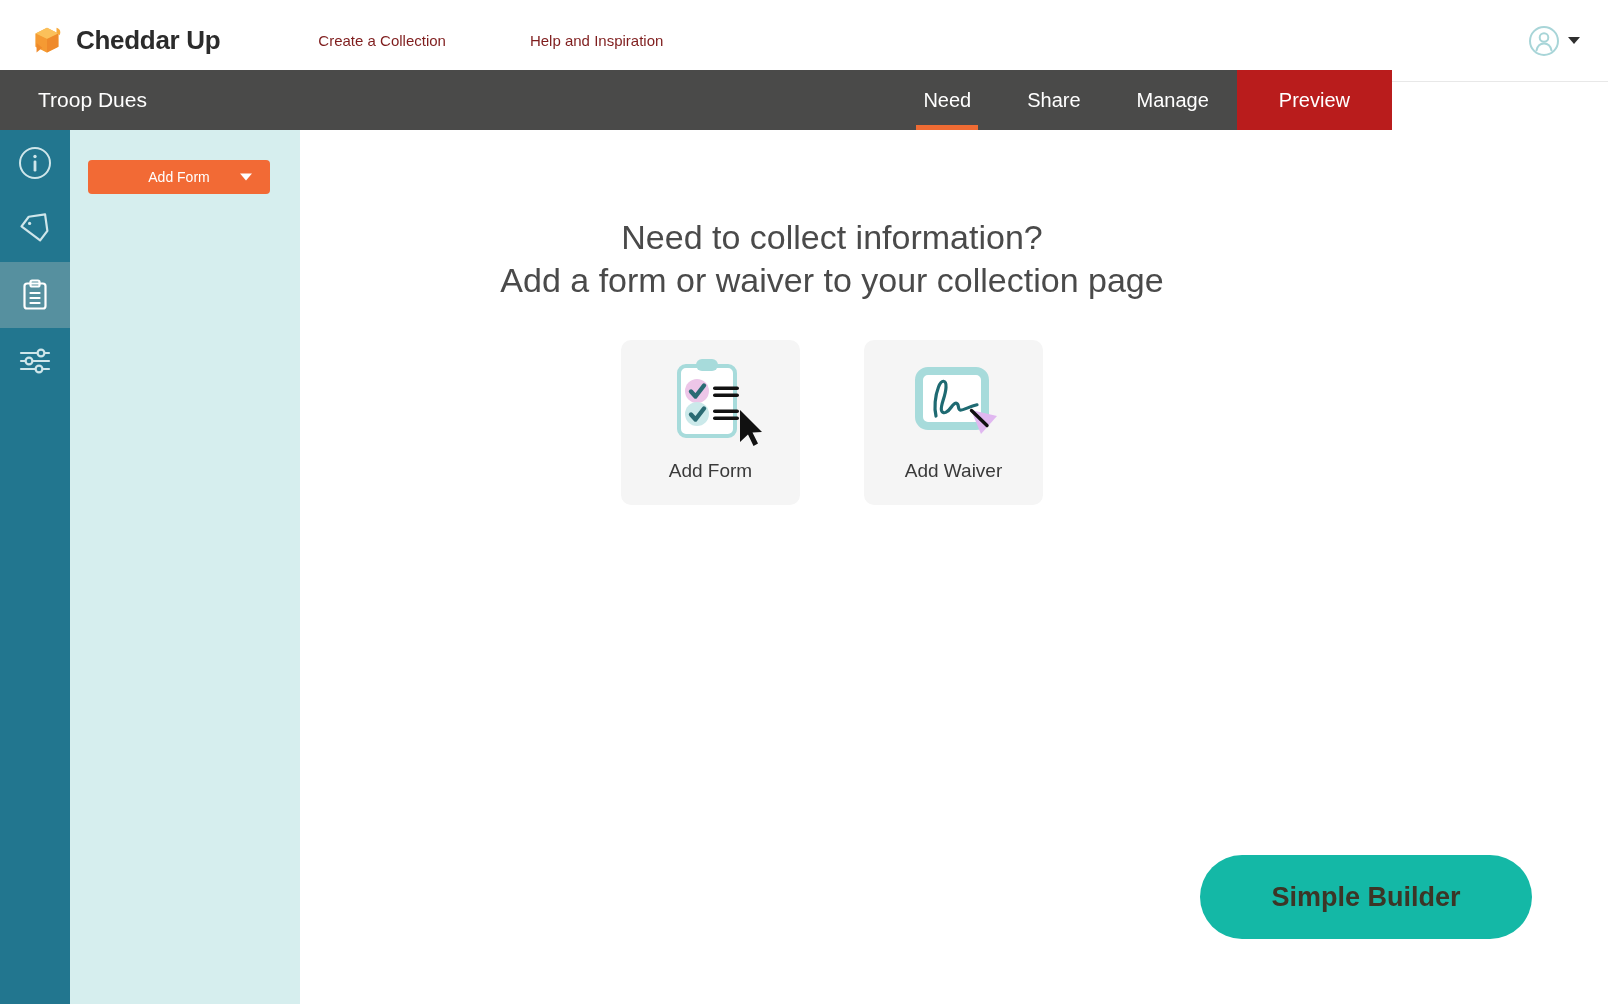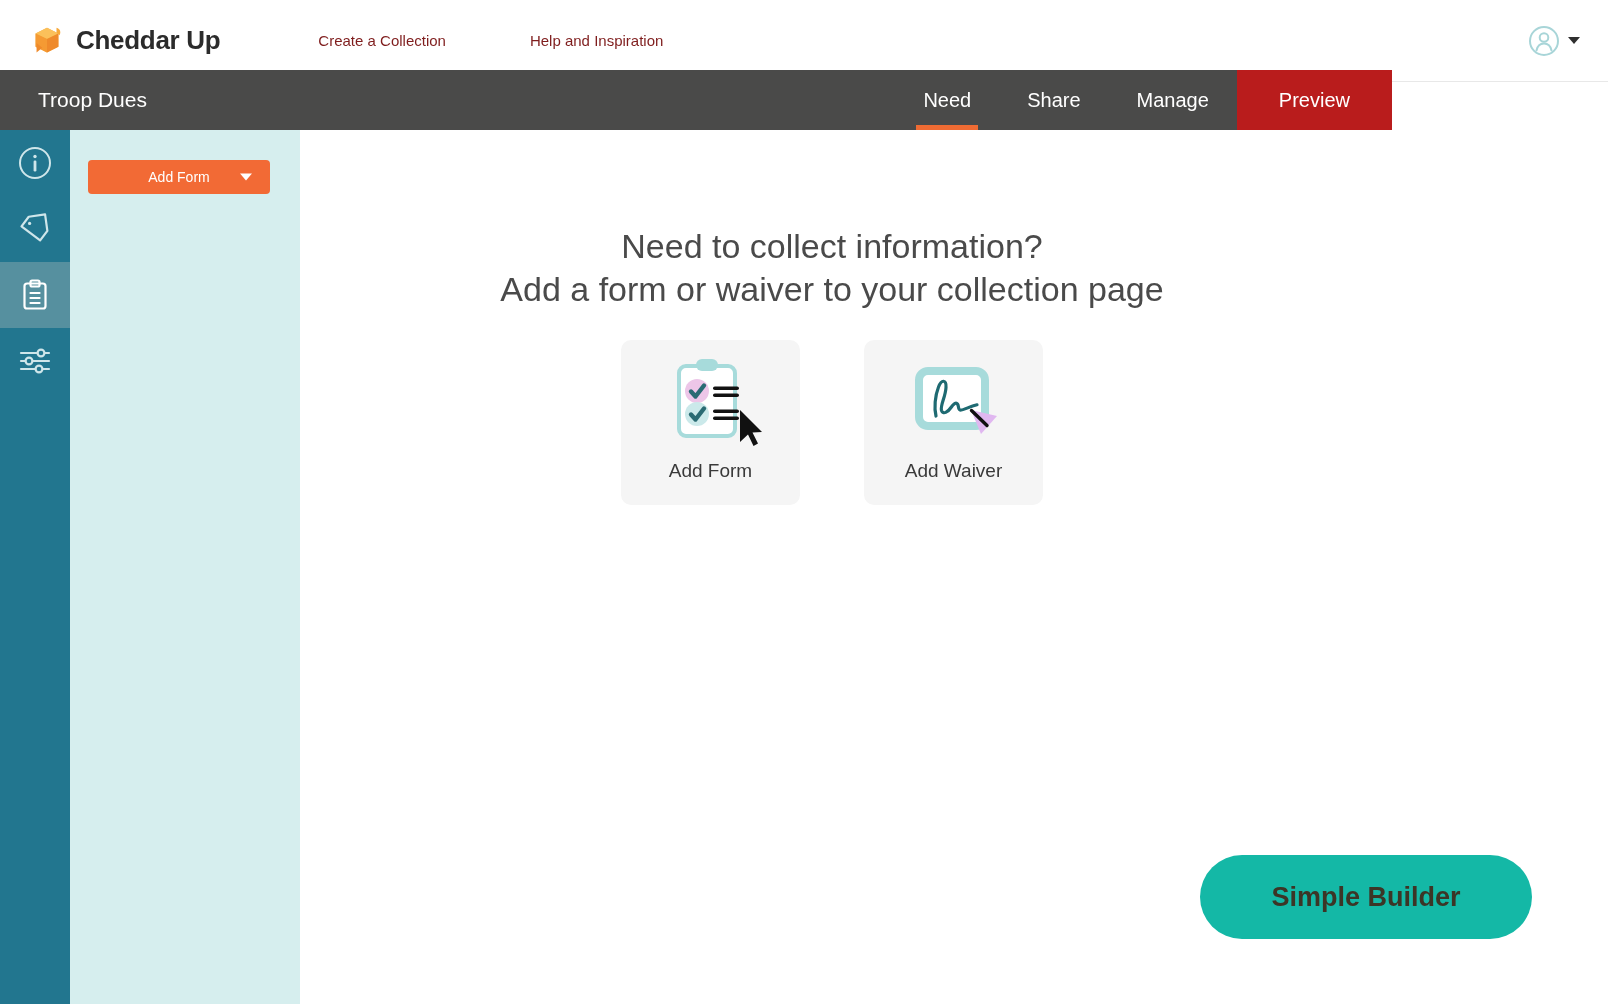--- a/index.html
+++ b/index.html
@@ -174,21 +174,21 @@
 
   
   .canvas {
     position: absolute;
     left: 300px; top: 130px;
     width: 1308px; height: 874px;
     background: #ffffff;
   }
   .headline {
     position: absolute;
-    left: 0; top: 95px;
+    left: 0; top: 86px;
     width: 1064px;
     text-align: center;
     font-size: 34px;
     line-height: 1.25;
     color: #4a4a4a;
     font-weight: normal;
   }
   .headline .l2 { display: block; }
 
   .choices {

